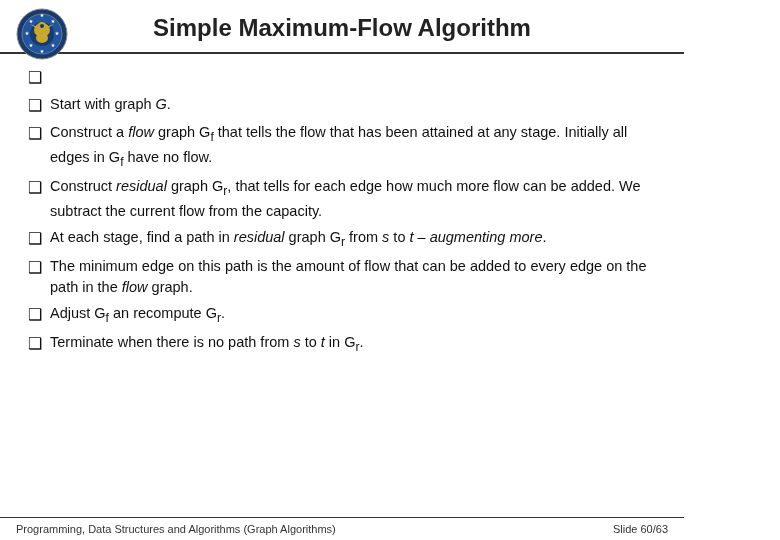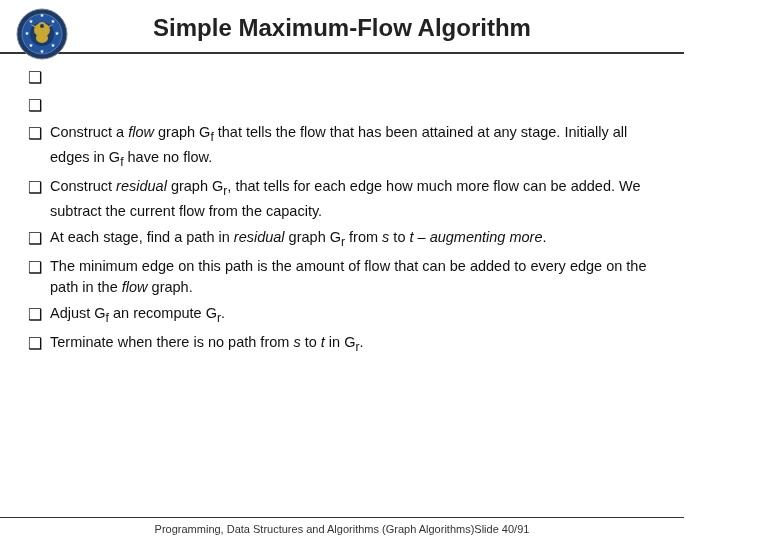--- a/index.html
+++ b/index.html
@@ -89,21 +89,21 @@
     }
 
     em {
       font-style: italic;
     }
 
     .footer {
       border-top: 1.5px solid #333;
       padding: 5px 16px;
       display: flex;
-      justify-content: center;
+      justify-content: space-between;
       align-items: center;
       font-size: 11px;
       color: #333;
     }
   </style>
 </head>
 <body>
 
 <div class="slide">
 
@@ -138,20 +138,21 @@
 
   <div class="content">
     <ul class="bullet-list">
 
       <li>
         <span class="bullet">❑</span>
       </li>
 
       <li>
         <span class="bullet">❑</span>
+        <span class="text">Start with graph <em>G</em>.</span>
       </li>
 
       <li>
         <span class="bullet">❑</span>
         <span class="text">Construct a <em>flow</em> graph G<sub>f</sub> that tells the flow that has been attained at any stage. Initially all edges in G<sub>f</sub> have no flow.</span>
       </li>
 
       <li>
         <span class="bullet">❑</span>
         <span class="text">Construct <em>residual</em> graph G<sub>r</sub>, that tells for each edge how much more flow can be added. We subtract the current flow from the capacity.</span>
@@ -175,16 +176,16 @@
       <li>
         <span class="bullet">❑</span>
         <span class="text">Terminate when there is no path from <em>s</em> to <em>t</em> in G<sub>r</sub>.</span>
       </li>
 
     </ul>
   </div>
 
   <div class="footer">
     <span>Programming, Data Structures and Algorithms (Graph Algorithms)</span>
-    <span>Slide 40/91</span>
+    <span>Slide 60/63</span>
   </div>
 
 </div>
 
 </body></html>

